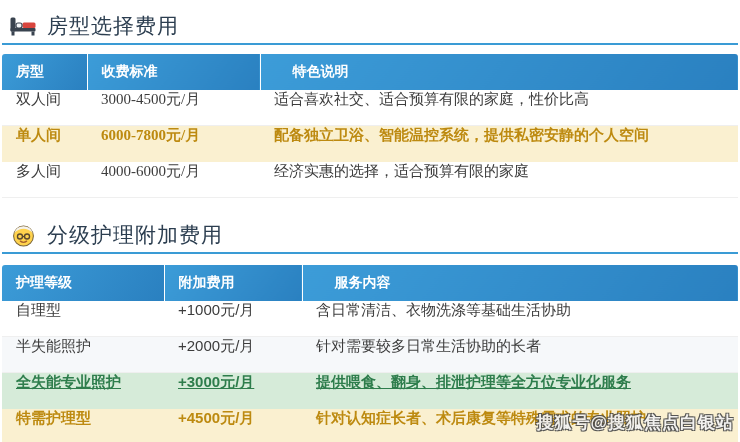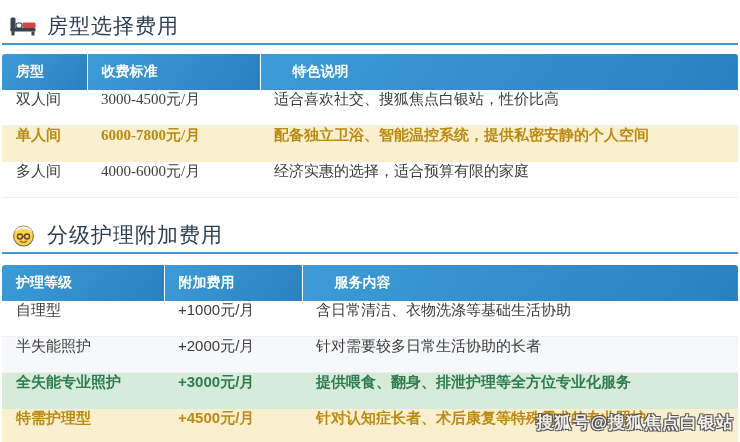--- a/index.html
+++ b/index.html
@@ -46,21 +46,21 @@
     white-space: nowrap; overflow: hidden;
     background: #ffffff;
   }
   tr.hl-alt td { background: #f6f8fa; }
   tr.hl-gold td {
     background: var(--goldbg, #faf0d0); color: var(--goldtx, #bd8a10);
     font-weight: bold; border-bottom-color: var(--goldbg, #faf0d0);
   }
   tr.hl-green td {
     background: var(--greenbg, #d6ebd9); color: var(--greentx, #2e7d4c);
-    font-weight: bold; border-bottom-color: var(--greenbg, #d6ebd9);
+    font-weight: bold; border-bottom-color: var(--greenbg, #d6ebd9); text-decoration: underline;
   }
   .watermark {
     position: absolute; right: 6px; bottom: 8px;
     font-size: 17px; font-weight: bold; letter-spacing: 1px;
     color: #f2f2f2;
     text-shadow: -1px -1px 0 #4a4a4a, 1px -1px 0 #4a4a4a,
                  -1px 1px 0 #4a4a4a, 1px 1px 0 #4a4a4a;
     opacity: 0.92;
   }
 </style>
@@ -93,21 +93,21 @@
           <tr>
             <th>房型</th>
             <th>收费标准</th>
             <th>特色说明</th>
           </tr>
         </thead>
         <tbody>
           <tr class="hl-none">
             <td>双人间</td>
             <td>3000-4500元/月</td>
-            <td>适合喜欢社交、搜狐焦点白银站，性价比高</td>
+            <td>适合喜欢社交、适合预算有限的家庭，性价比高</td>
           </tr>
           <tr class="hl-gold">
             <td>单人间</td>
             <td>6000-7800元/月</td>
             <td>配备独立卫浴、智能温控系统，提供私密安静的个人空间</td>
           </tr>
           <tr class="hl-none">
             <td>多人间</td>
             <td>4000-6000元/月</td>
             <td>经济实惠的选择，适合预算有限的家庭</td>

